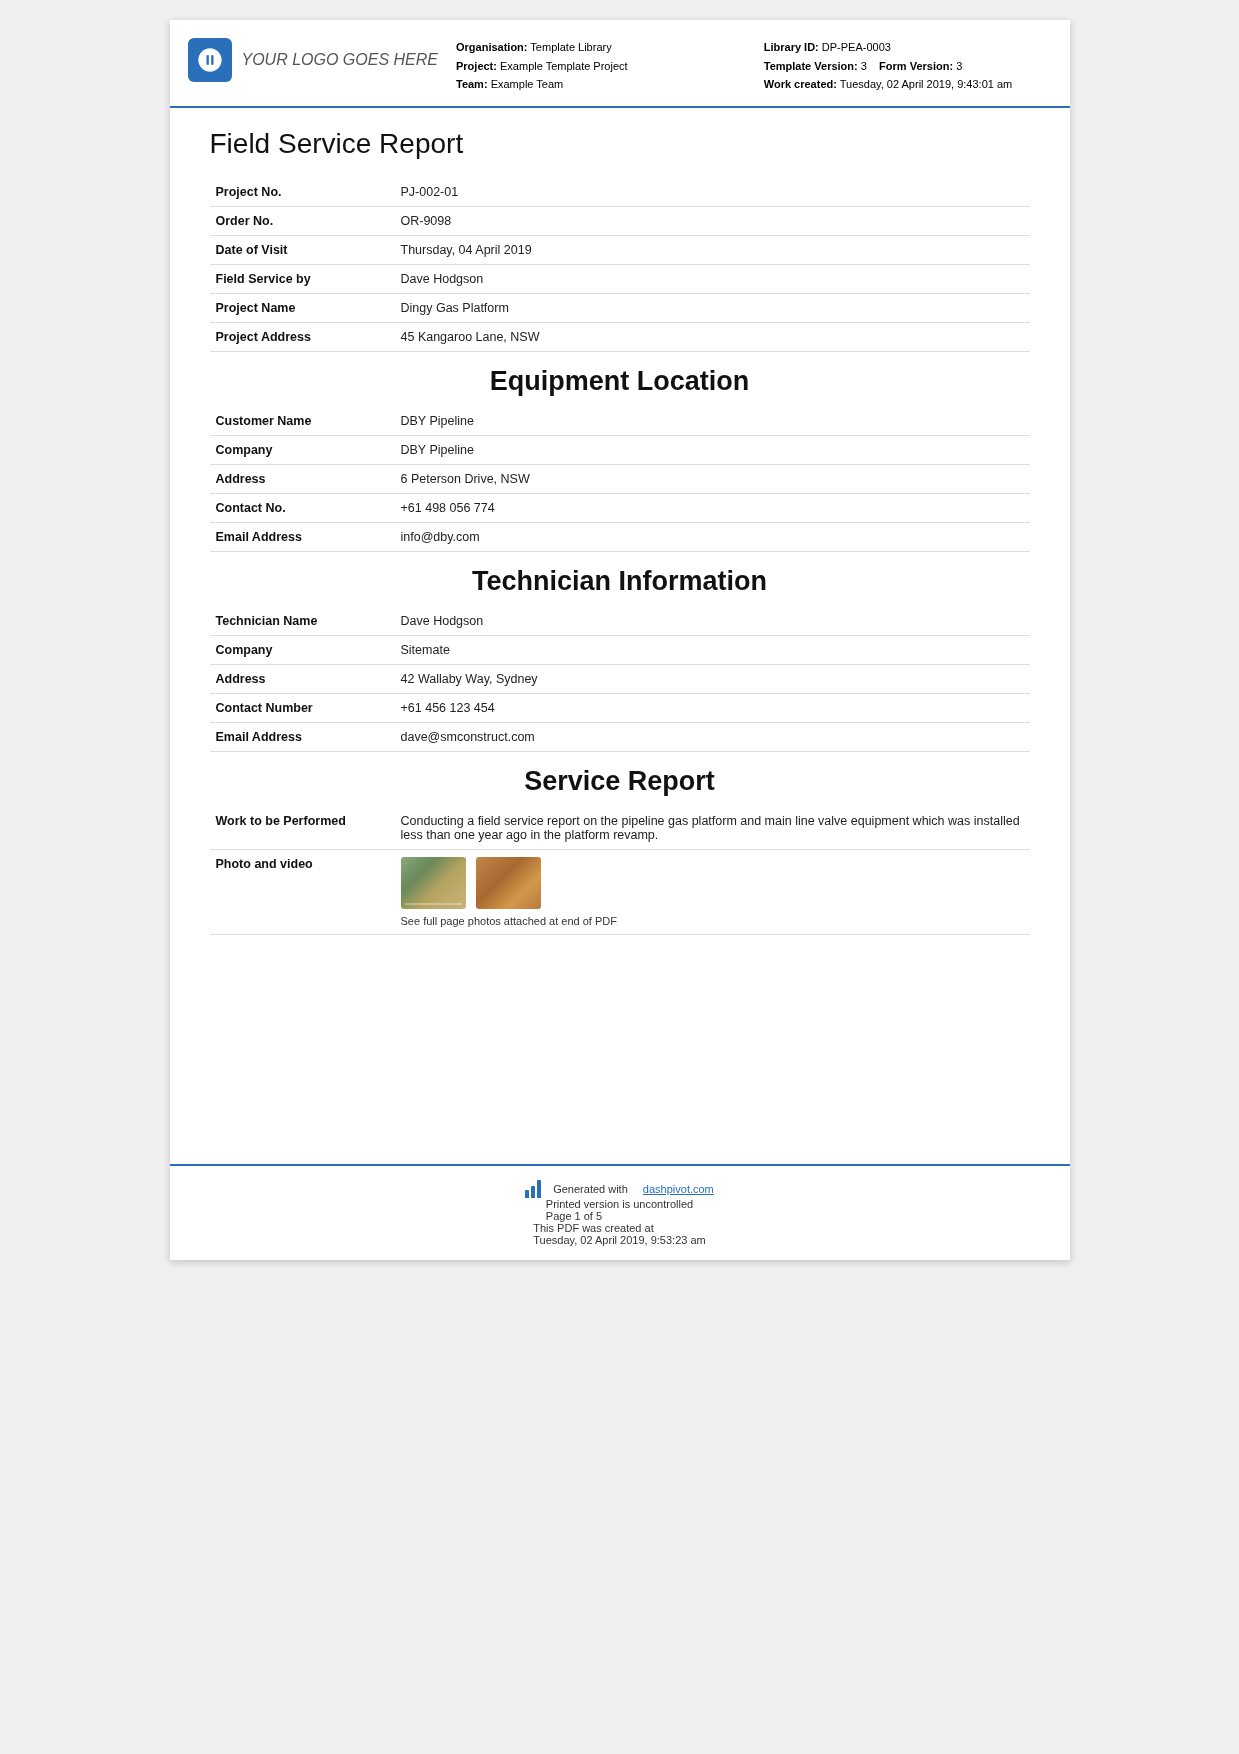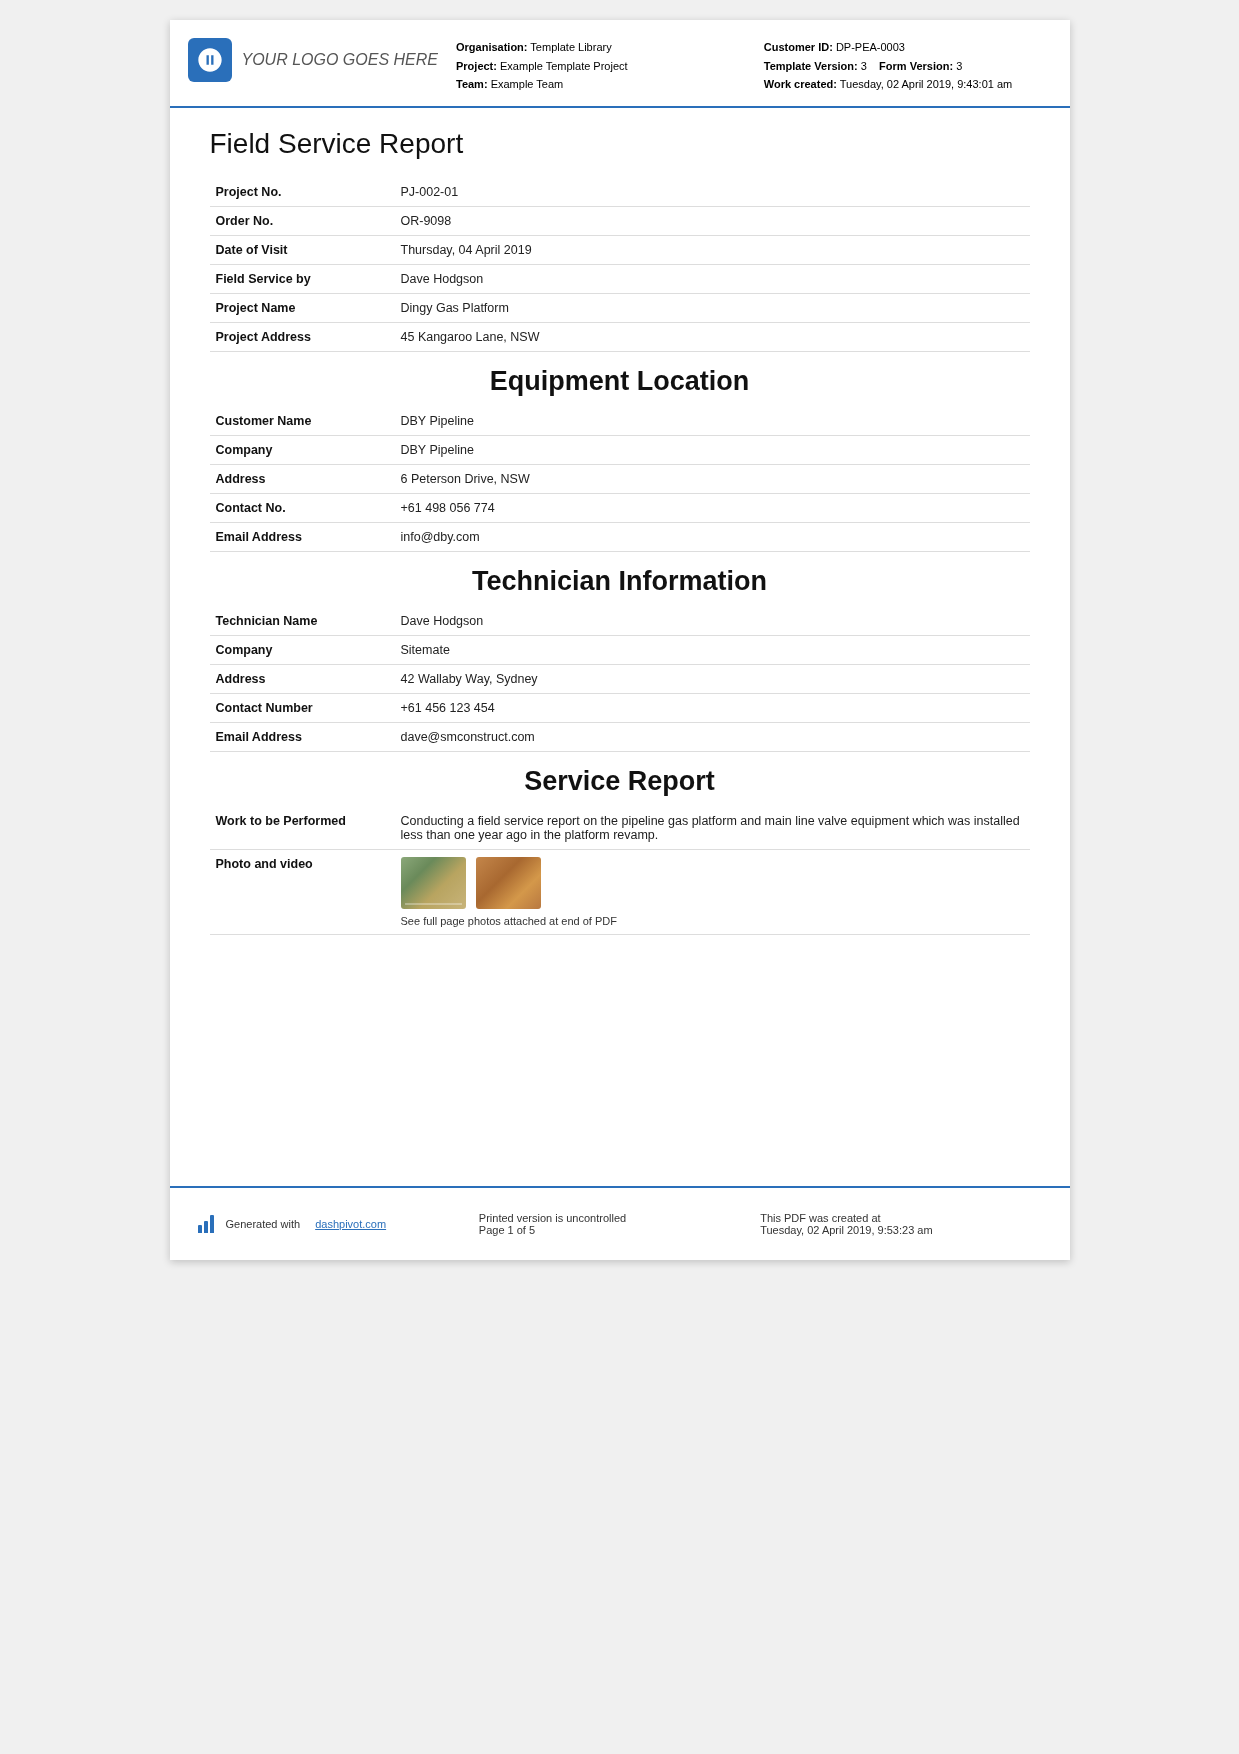--- a/index.html
+++ b/index.html
@@ -151,26 +151,27 @@
     .photo-thumb-2 {
       background: linear-gradient(135deg, #c4864a 0%, #a86830 40%, #d4984a 70%, #b87840 100%);
     }
     .photo-caption {
       font-size: 11px;
       color: #333;
     }
     
     .footer {
       border-top: 2px solid #2a6fba;
-      padding: 24px 28px;
+      padding: 14px 28px;
       display: flex;
       align-items: center;
       gap: 0;
       font-size: 11px;
       color: #333;
+      flex-direction: column;
     }
     .footer-col {
       flex: 1;
     }
     .footer-logo {
       display: flex;
       align-items: center;
       gap: 6px;
     }
     .footer-logo-icon {
@@ -217,21 +218,21 @@
           <strong>Project:</strong>
           <span>Example Template Project</span>
         </div>
         <div>
           <strong>Team:</strong>
           <span>Example Team</span>
         </div>
       </div>
       <div class="header-col">
         <div>
-          <strong>Customer ID:</strong>
+          <strong>Library ID:</strong>
           <span>DP-PEA-0003</span>
         </div>
         <div>
           <strong>Template Version:</strong>
           <span>3</span>
           &nbsp;&nbsp;
           <strong>Form Version:</strong>
           <span>3</span>
         </div>
         <div>

